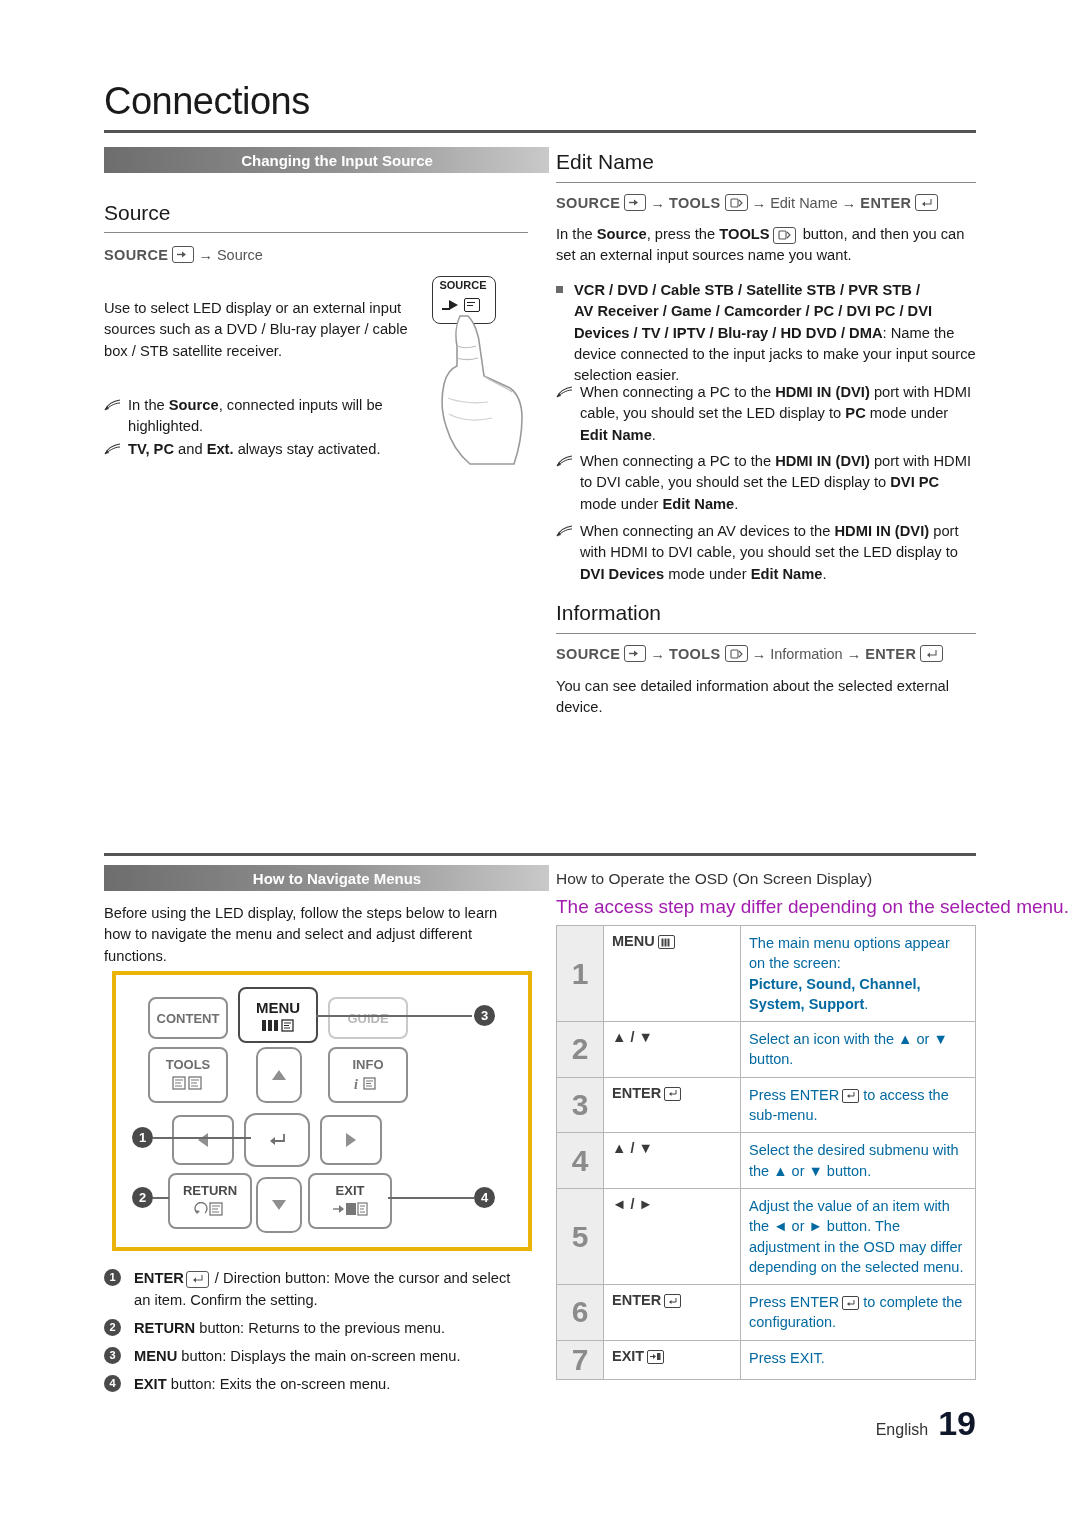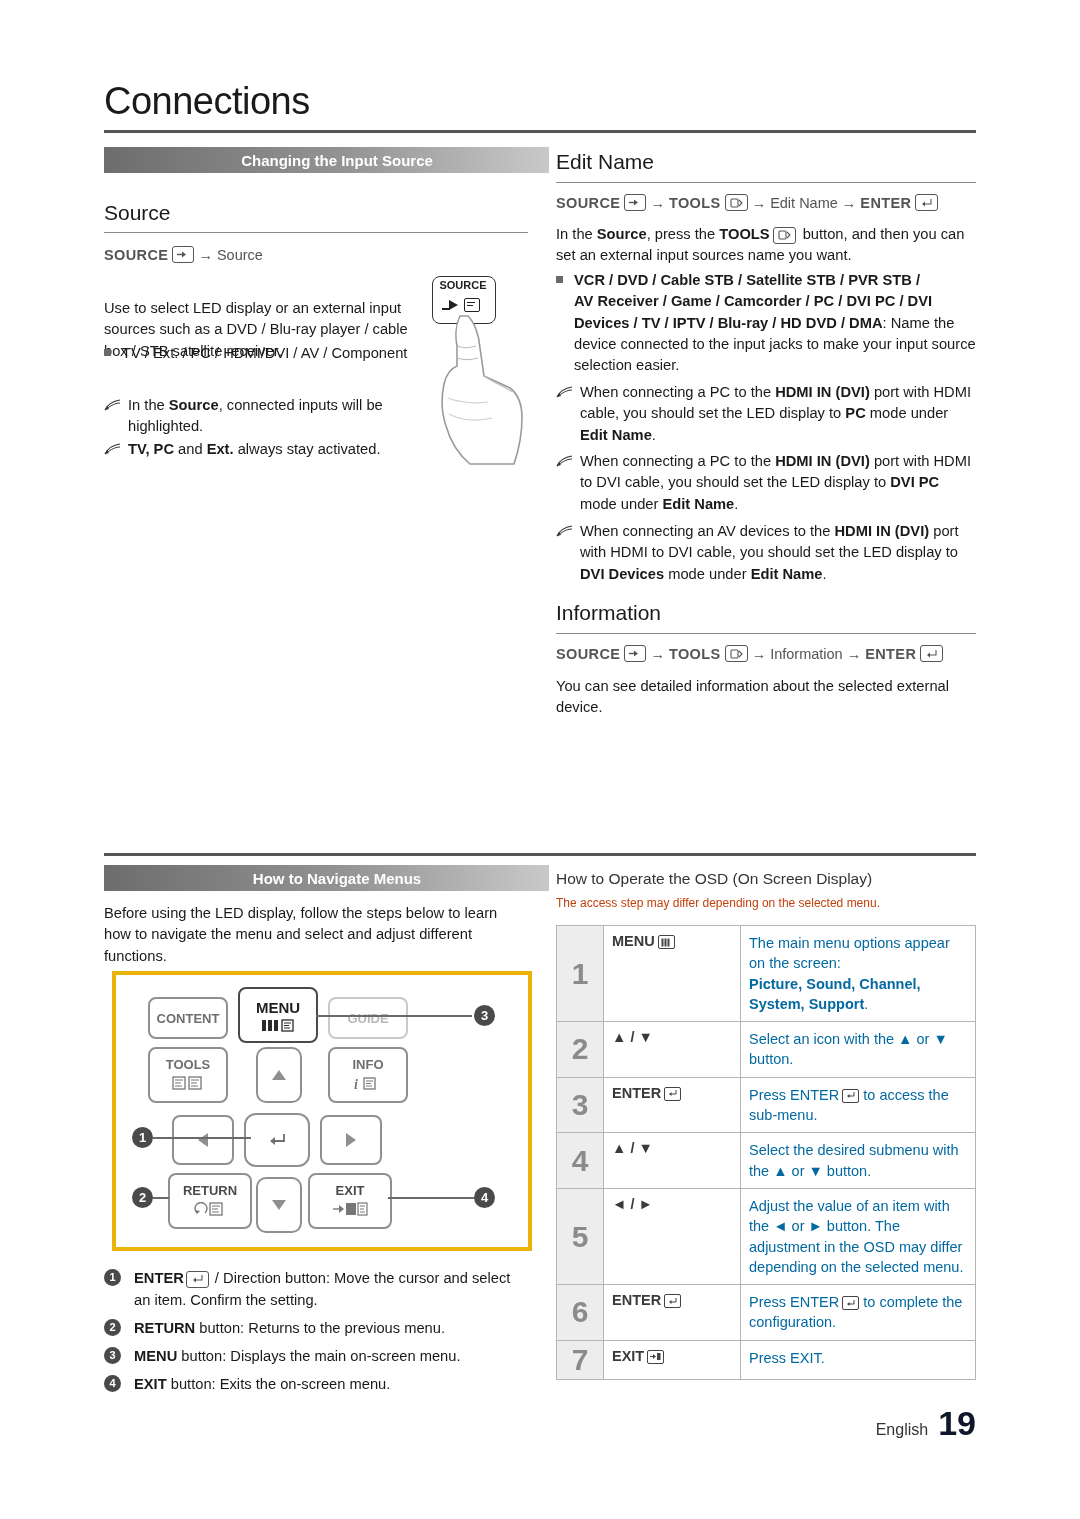--- a/index.html
+++ b/index.html
@@ -106,20 +106,21 @@
     position: absolute;
     font-size: 14.7px;
     line-height: 1.45;
     color: #1a1a1a;
   }
   .body b { font-weight: bold; }
 
   .bullet-sq {
     position: absolute;
     display: block;
+    margin-top: 10px;
   }
   .bullet-sq .mark {
     position: absolute;
     left: 0; top: 6px;
     width: 7px; height: 7px;
     background: #6a6a6a;
   }
   .bullet-sq .txt {
     display: block;
     margin-left: 18px;
@@ -276,22 +277,22 @@
   
   #osd-heading {
     position: absolute;
     left: 556px; top: 862px;
     font-size: 15.5px;
     color: #333;
   }
   #osd-sub {
     position: absolute;
     left: 556px; top: 888px;
-    font-size: 12px;
-    color: #c2410c;
+    font-size: 19px;
+    color: #a21caf;
     text-align: center;
   }
   #osd-table {
     position: absolute;
     left: 556px; top: 917px;
     width: 420px;
     border-collapse: collapse;
     font-size: 14.5px;
   }
   #osd-table td {
@@ -364,24 +365,20 @@
           <path d="M0 4.5h6" stroke="#555" stroke-width="1.4"></path>
           <path d="M5 1.5 L9 4.5 L5 7.5 Z" fill="#555"></path>
         </svg>
     </span>
     <span class="norm">→</span>
     <span class="norm">Source</span>
   </div>
 
   <div class="body" style="left:104px; top:268px; width:330px;margin-top:22px;">Use to select LED display or an external input sources such as a DVD / Blu-ray player / cable box / STB satellite receiver.</div>
 
-  <div class="bullet-sq" style="left:104px; top:335px; width:330px;">
-    <span class="mark"></span>
-    <span class="txt">TV / Ext. / PC / HDMI/DVI / AV / Component</span>
-  </div>
 
   <div class="note" style="left:104px; top:387px; width:330px;">
     <span class="pencil">
       <svg width="18" height="13" viewBox="0 0 18 13">
           <path d="M1 11 C4 5, 9 2, 16 1" stroke="#333" stroke-width="1.2" fill="none"></path>
           <path d="M1 11 L5 10 L3 7 Z" fill="#333"></path>
           <path d="M1 11 C5 8, 10 4, 16 4" stroke="#333" stroke-width="1" fill="none"></path>
         </svg>
     </span>
     <span class="txt"><span>In the </span><b>Source</b><span>, connected inputs will be highlighted.</span></span>

